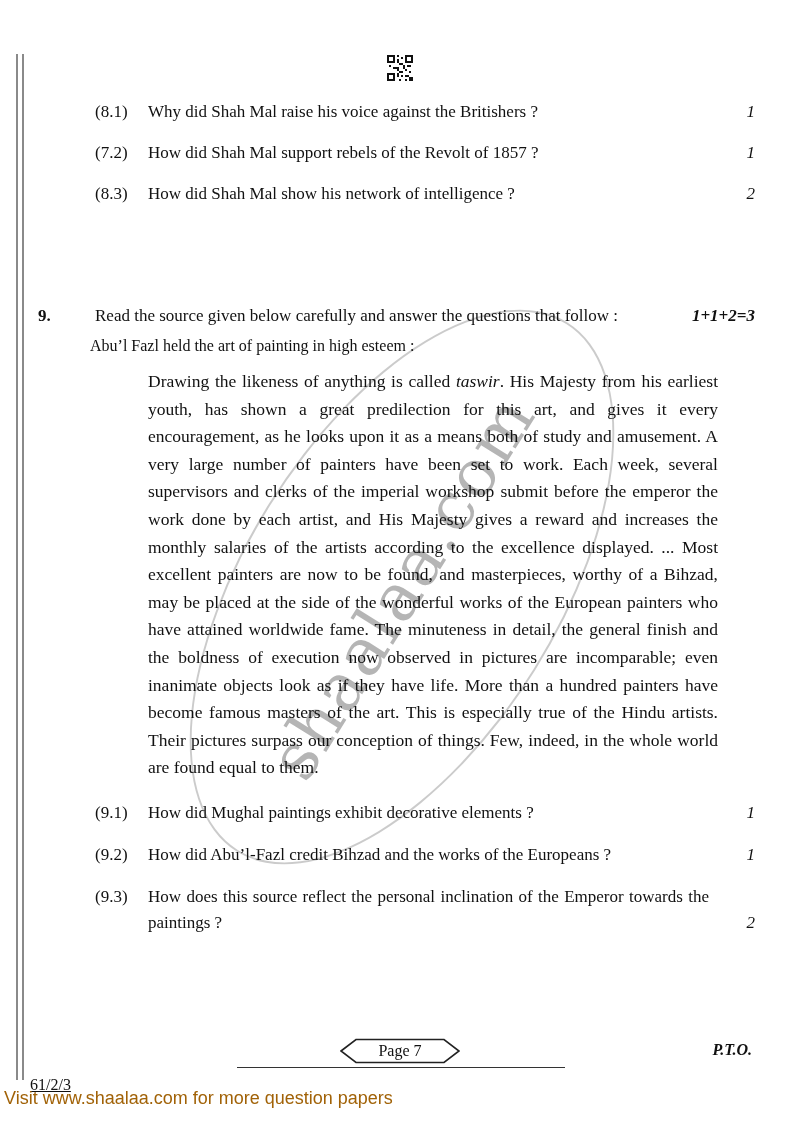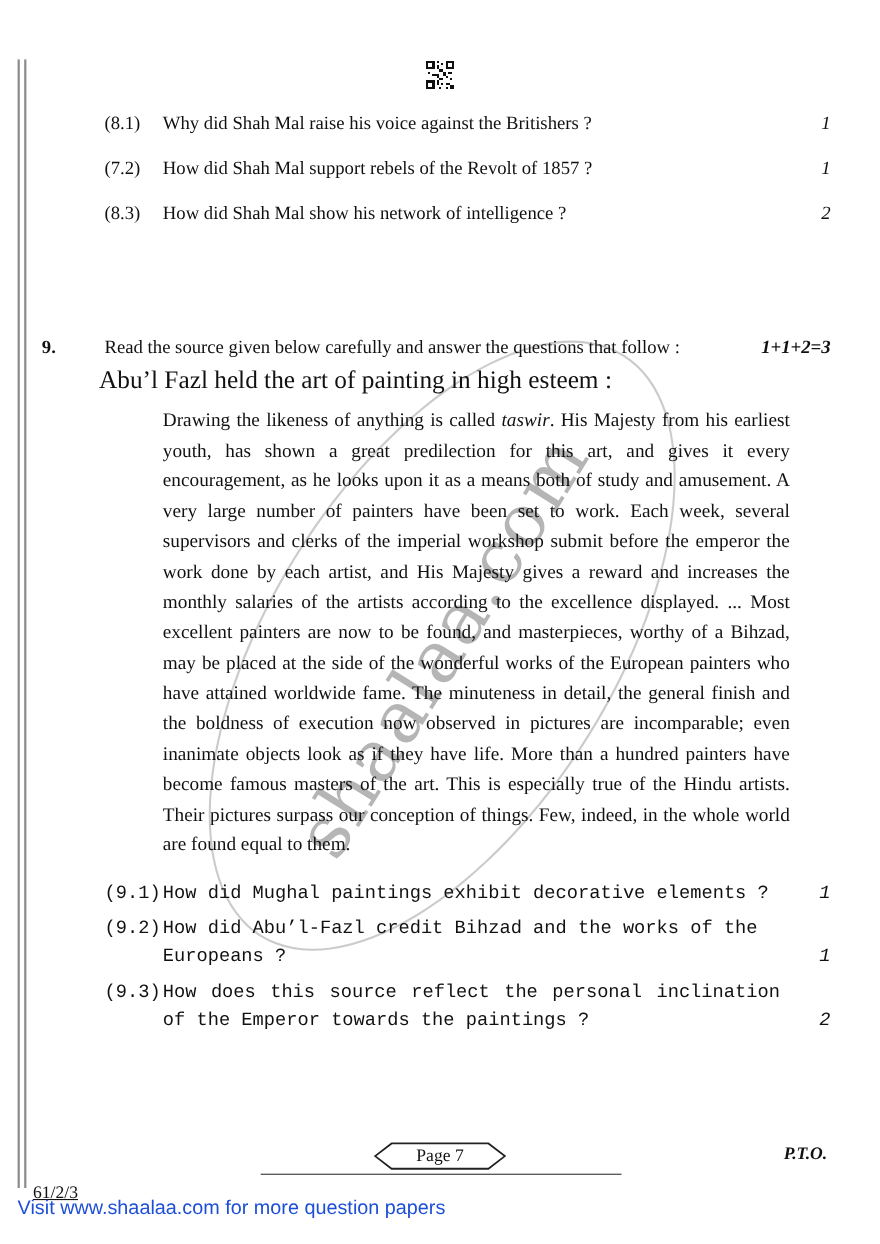--- a/index.html
+++ b/index.html
@@ -31,49 +31,49 @@
     font-size:66px;letter-spacing:2px;
     color:rgba(120,120,120,0.55);
     white-space:nowrap;
   }
   .content{position:relative;z-index:2;}
   .qr-wrap{padding-top:55px;text-align:center;height:28px;}
   .qr-wrap svg{display:inline-block;}
   
   .qrow{position:relative;display:flex;font-size:17px;line-height:26px;}
   .q8row{margin:0 45px 15px 95px;}
-  .q9row{margin:6px 45px 4px 95px;font-family:Liberation Mono, monospace;}
+  .q9row{margin:16px 45px 4px 95px;}
   .qnum{flex:0 0 53px;}
   .qtext{flex:1;padding-right:46px;text-align:justify;}
   .qtext.nojust{text-align:left;}
   .qmarks{position:absolute;right:0;bottom:0;font-style:italic;}
   .q8block{margin-top:16px;}
   
   .q9intro{position:relative;display:flex;margin:96px 45px 0 38px;font-size:17px;line-height:25px;}
   .q9intro .qnum{flex:0 0 57px;font-weight:bold;}
   .q9intro .qtext{flex:1;padding-right:40px;text-align:justify;}
   .q9intro .qmarks{font-weight:bold;}
   
   .src-heading{text-align:center;font-weight:bold;font-size:17.5px;margin:9px 82px 0 90px;line-height:26px;}
   .src-heading .ital{font-style:italic;}
-  .src-lead{margin:4px 82px 0 90px;font-size:23px;line-height:27px;}
+  .src-lead{margin:4px 82px 0 90px;font-size:16px;line-height:27px;}
   .src-para{margin:9px 82px 18px 148px;text-align:justify;font-size:17.5px;line-height:27.6px;}
   .src-para .ital{font-style:italic;}
   .q9items{margin-top:14px;}
   
   .footer-code{position:absolute;left:30px;top:1076px;font-size:16px;z-index:2;text-decoration:underline;}
   .footer-banner{position:absolute;left:340px;top:1038px;width:120px;height:26px;z-index:2;}
   .footer-banner svg{position:absolute;left:0;top:0;}
   .footer-banner span{position:relative;display:block;width:120px;line-height:26px;text-align:center;font-size:16px;}
   .footer-rule{position:absolute;left:237px;top:1067px;width:328px;border-top:1.8px solid #333;z-index:2;}
   .footer-pto{position:absolute;right:48px;top:1041px;font-size:16px;font-style:italic;font-weight:bold;z-index:2;}
   .bottom-note{
-    position:absolute;left:16px;top:1088px;z-index:2;
+    position:absolute;left:4px;top:1088px;z-index:2;
     font-family:"Liberation Sans","DejaVu Sans",sans-serif;
-    font-size:18px;color:#1d4ed8;
+    font-size:18px;color:#a16207;
   }
 </style>
 </head>
 <body>
 
 <div class="page">
 
   <div class="scan-border"></div>
 
   <div class="watermark">

